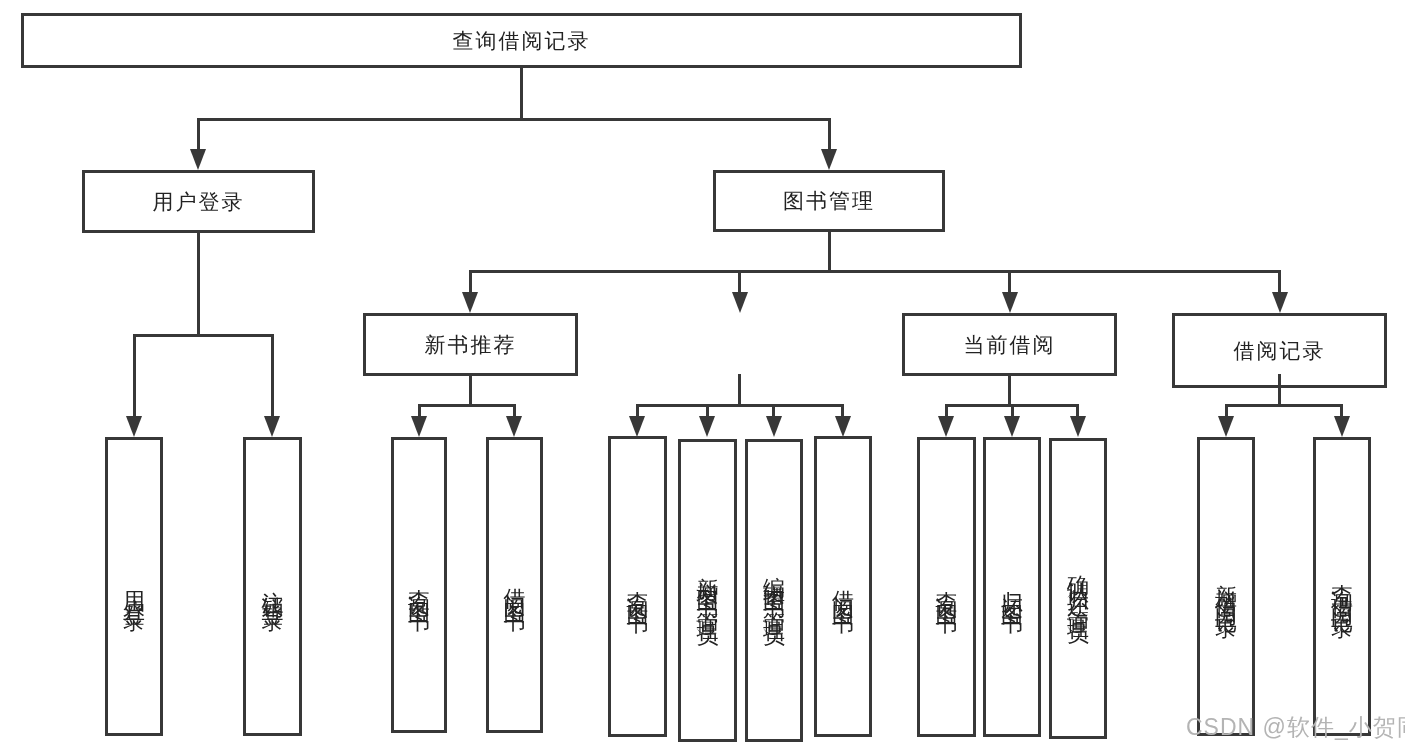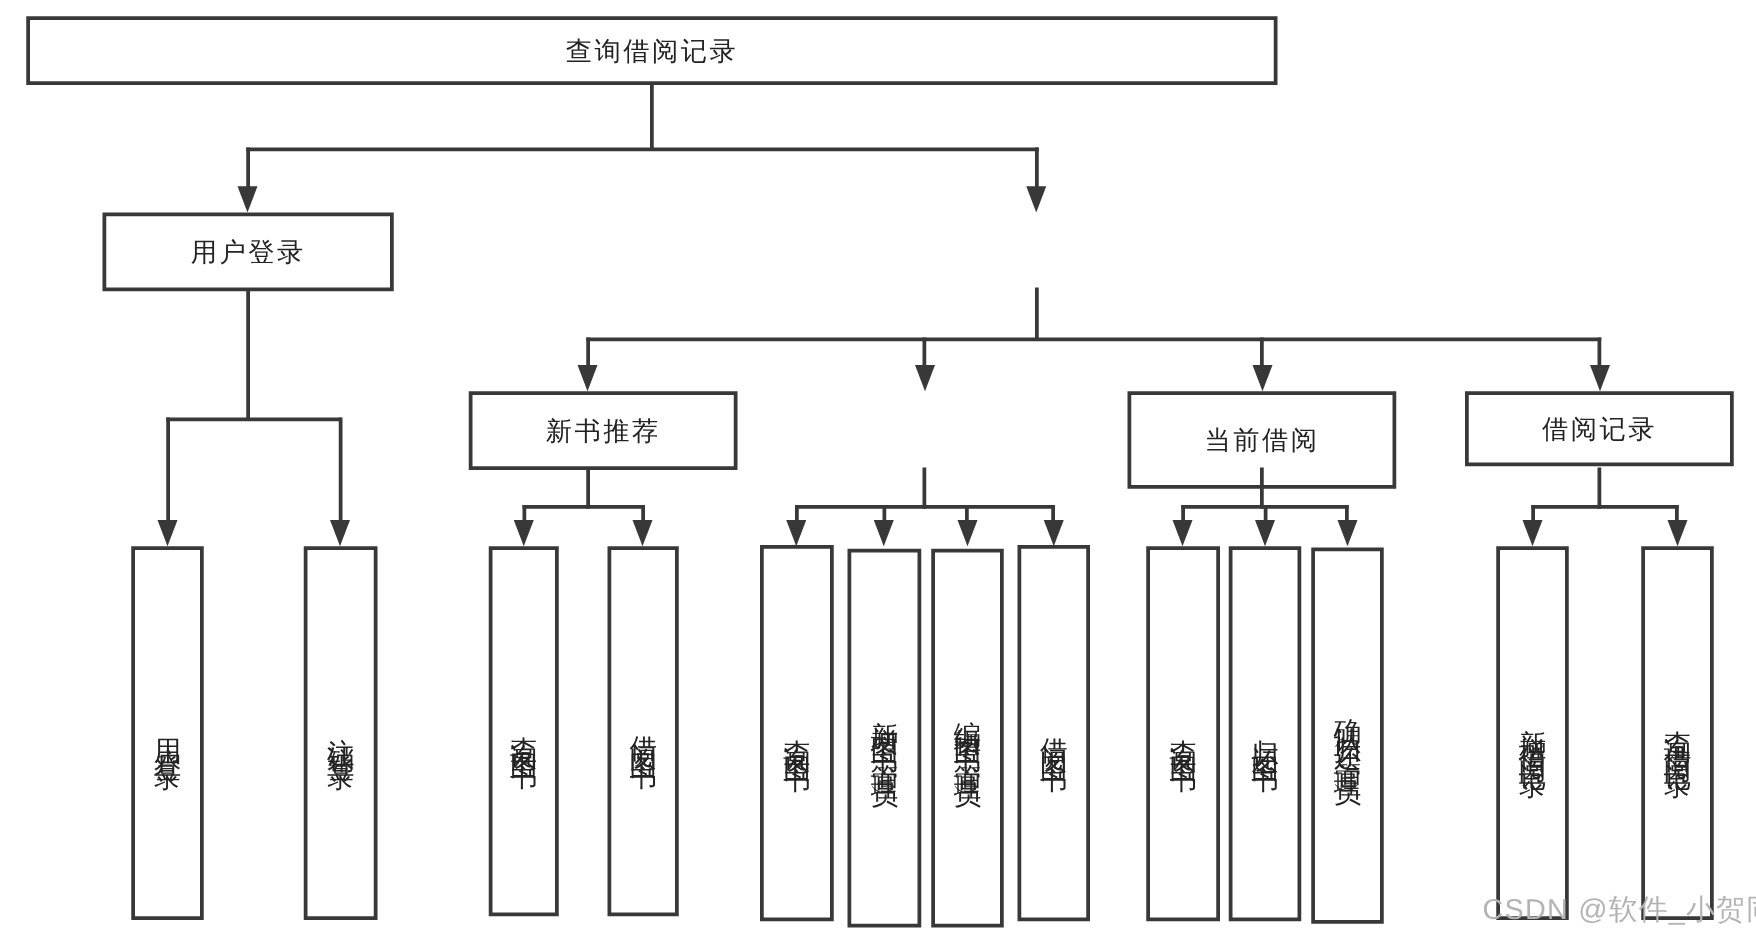--- a/index.html
+++ b/index.html
@@ -70,42 +70,43 @@
   <div class="node" style="left:21px; top:13px; width:1001px; height:55px;">查询借阅记录</div>
 
   <div class="vl" style="left:520px; top:68px; height:51px;"></div>
   <div class="hl" style="left:197px; top:118px; width:634px;"></div>
   <div class="vl" style="left:197px; top:118px; height:32px;"></div>
   <div class="ar" style="left:190px; top:149px;"></div>
   <div class="vl" style="left:828px; top:118px; height:32px;"></div>
   <div class="ar" style="left:821px; top:149px;"></div>
 
   <div class="node" style="left:82px; top:170px; width:233px; height:63px;">用户登录</div>
+  <div class="node" style="left:713px; top:170px; width:232px; height:62px;">图书管理</div>
 
   <div class="vl" style="left:197px; top:231px; height:105px;"></div>
   <div class="hl" style="left:133px; top:334px; width:140px;"></div>
   <div class="vl" style="left:133px; top:334px; height:83px;"></div>
   <div class="ar" style="left:126px; top:416px;"></div>
   <div class="vl" style="left:271px; top:334px; height:83px;"></div>
   <div class="ar" style="left:264px; top:416px;"></div>
 
   <div class="vl" style="left:828px; top:230px; height:42px;"></div>
   <div class="hl" style="left:469px; top:270px; width:812px;"></div>
   <div class="vl" style="left:469px; top:270px; height:23px;"></div>
   <div class="ar" style="left:462px; top:292px;"></div>
   <div class="vl" style="left:738px; top:270px; height:23px;"></div>
   <div class="ar" style="left:732px; top:292px;"></div>
   <div class="vl" style="left:1008px; top:270px; height:23px;"></div>
   <div class="ar" style="left:1002px; top:292px;"></div>
   <div class="vl" style="left:1278px; top:270px; height:23px;"></div>
   <div class="ar" style="left:1272px; top:292px;"></div>
 
-  <div class="node" style="left:363px; top:313px; width:215px; height:63px;margin-left:12px;">新书推荐</div>
-  <div class="node" style="left:902px; top:313px; width:215px; height:78px;">当前借阅</div>
-  <div class="node" style="left:1172px; top:313px; width:215px; height:60px;">借阅记录</div>
+  <div class="node" style="left:363px; top:313px; width:215px; height:63px;">新书推荐</div>
+  <div class="node" style="left:902px; top:313px; width:215px; height:63px;">当前借阅</div>
+  <div class="node" style="left:1172px; top:313px; width:215px; height:75px;">借阅记录</div>
 
   <div class="vl" style="left:469px; top:374px; height:33px;"></div>
   <div class="hl" style="left:418px; top:404px; width:98px;"></div>
   <div class="vl" style="left:418px; top:404px; height:13px;"></div>
   <div class="ar" style="left:411px; top:416px;"></div>
   <div class="vl" style="left:513px; top:404px; height:13px;"></div>
   <div class="ar" style="left:506px; top:416px;"></div>
 
   <div class="vl" style="left:738px; top:374px; height:33px;"></div>
   <div class="hl" style="left:636px; top:404px; width:208px;"></div>

